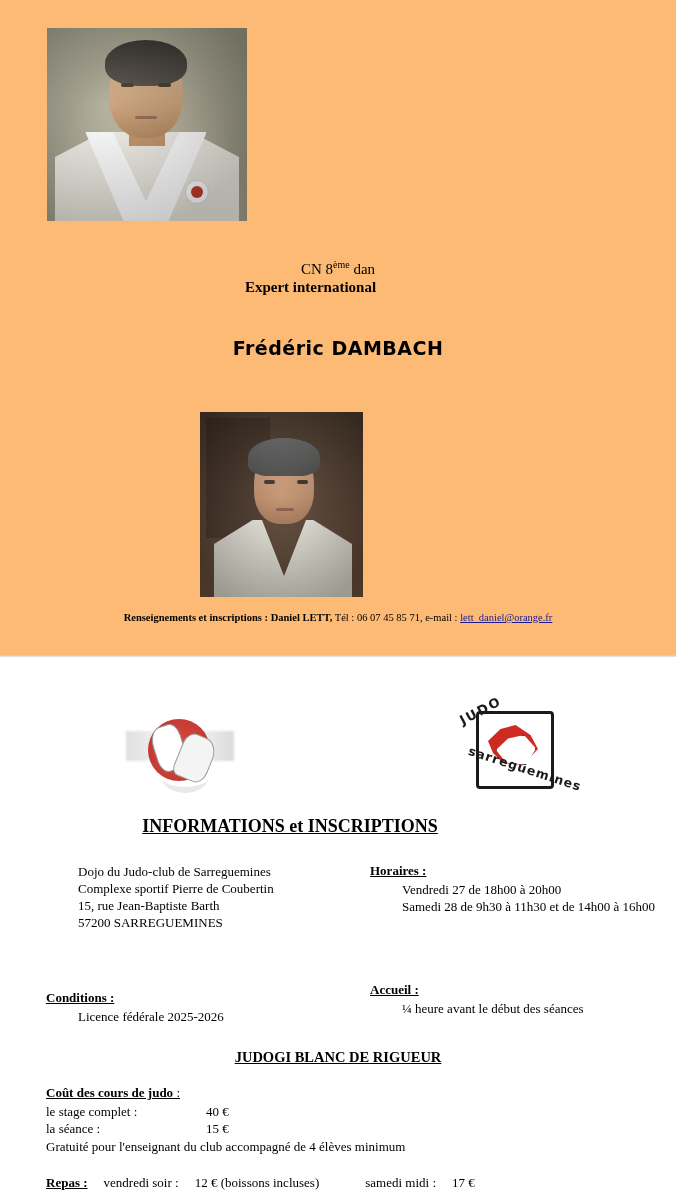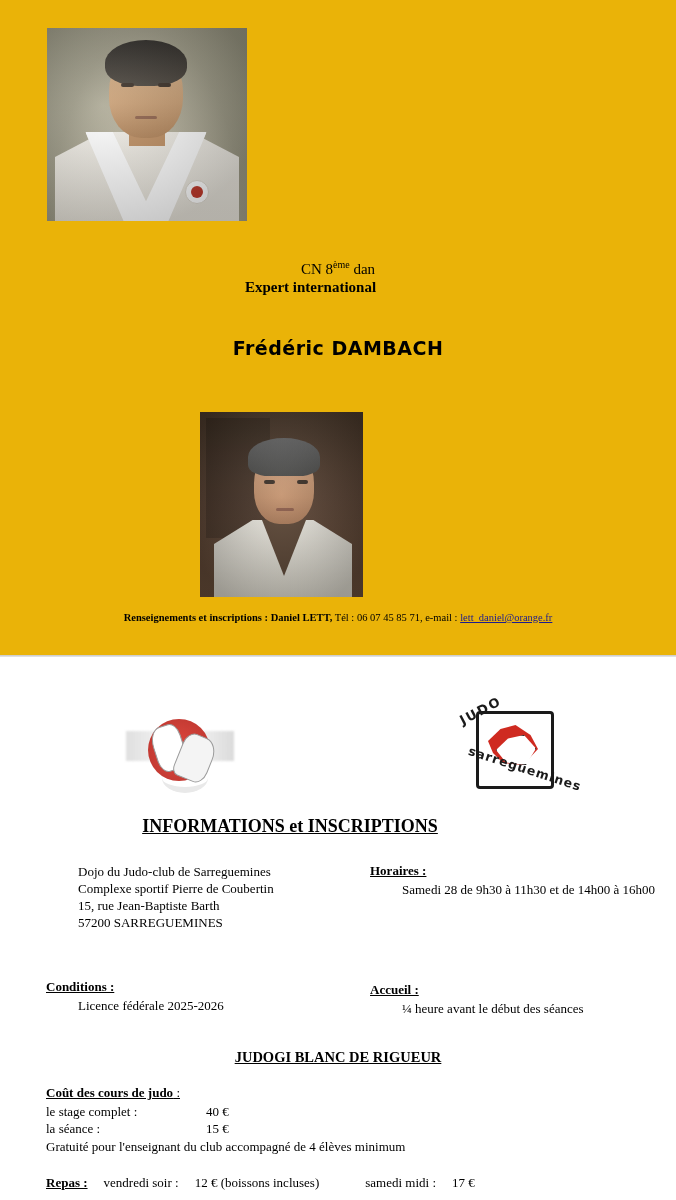--- a/index.html
+++ b/index.html
@@ -14,21 +14,21 @@
     font-family: "Liberation Serif", serif;
     color: #000000;
     overflow: hidden;
   }
 
   
   .page-top {
     position: relative;
     width: 676px;
     height: 655px;
-    background: #eab308;
+    background: #fdba74;
   }
 
   .portrait-main {
     position: absolute;
     left: 47px;
     top: 28px;
     width: 200px;
     height: 193px;
     background:
       radial-gradient(ellipse at 50% 118%, #cfc9b6 0%, #b9b49f 40%, #9d9a86 70%, #8e8c79 100%);
@@ -361,21 +361,21 @@
     font-size: 18px;
     font-weight: bold;
     text-decoration: underline;
   }
 
   .col-left  { position: absolute; left: 46px; width: 320px; }
   .col-right { position: absolute; left: 370px; width: 300px; }
 
   .blk-lieu    { top: 206px; }
   .blk-horaires{ top: 206px; }
-  .blk-cond    { top: 322px; }
+  .blk-cond    { top: 333px; }
   .blk-accueil { top: 325px; }
 
   .lbl {
     font-size: 13px;
     font-weight: bold;
     text-decoration: underline;
     margin-bottom: 2px;
   }
   .row {
     font-size: 13px;
@@ -500,20 +500,21 @@
 
   <div class="col-left blk-lieu">
     <div class="row">Dojo du Judo-club de Sarreguemines</div>
     <div class="row">Complexe sportif Pierre de Coubertin</div>
     <div class="row">15, rue Jean-Baptiste Barth</div>
     <div class="row">57200 SARREGUEMINES</div>
   </div>
 
   <div class="col-right blk-horaires">
     <div class="lbl">Horaires :</div>
+    <div class="row">Vendredi 27 de 18h00 à 20h00</div>
     <div class="row">Samedi 28 de 9h30 à 11h30 et de 14h00 à 16h00</div>
   </div>
 
   <div class="col-left blk-cond">
     <div class="lbl">Conditions :</div>
     <div class="row">Licence fédérale 2025-2026</div>
   </div>
 
   <div class="col-right blk-accueil">
     <div class="lbl">Accueil :</div>

